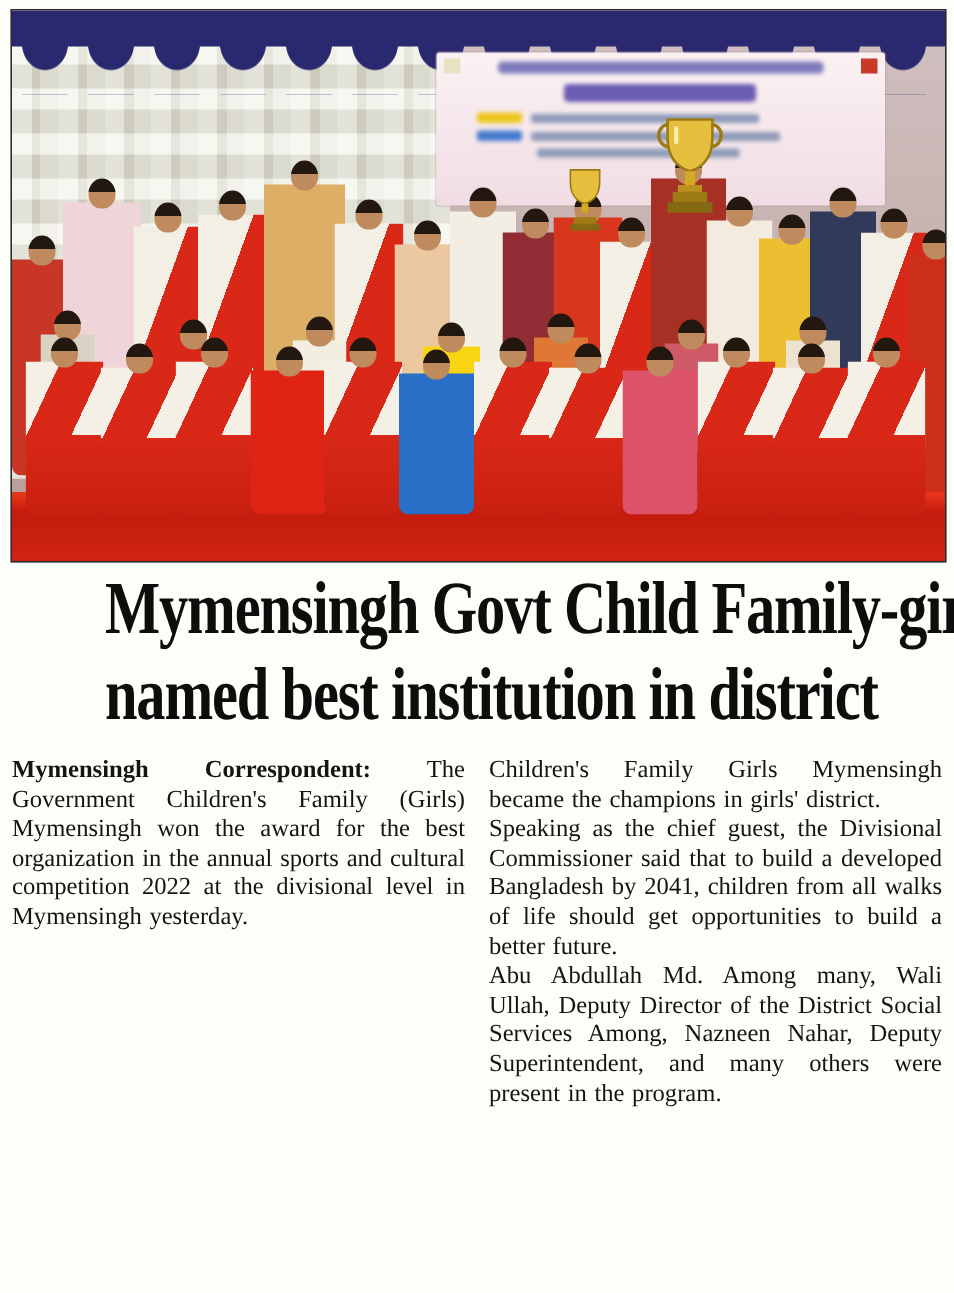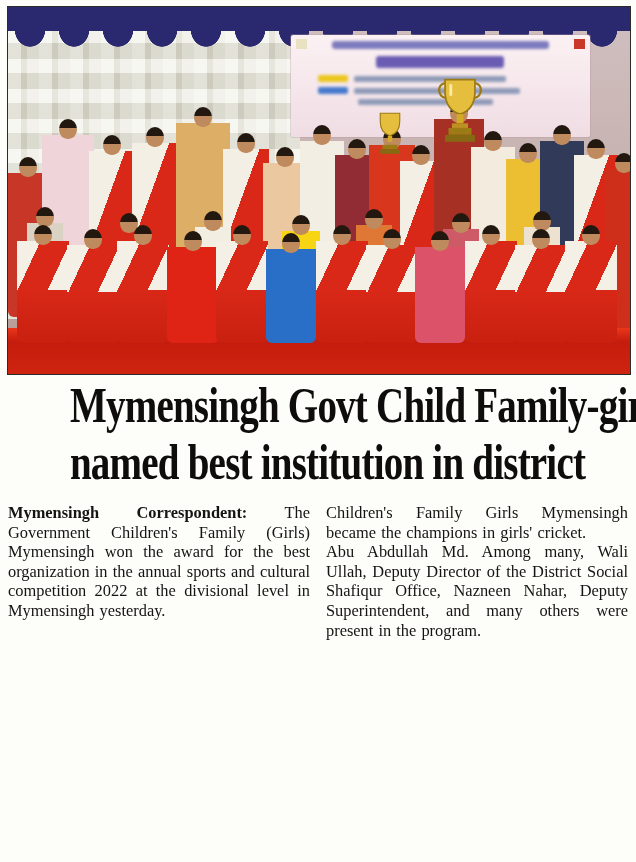--- a/index.html
+++ b/index.html
@@ -161,17 +161,18 @@
   <h1 class="headline" style="margin:0;font-weight:700">
     <span class="hl">Mymensingh Govt Child Family-girl</span>
     <span class="hl">named best institution in district</span>
   </h1>
 
   <div class="body-text">
     <div class="col">
       <p><span class="lead">Mymensingh Correspondent:</span> <span>The Government Children's Family (Girls) Mymensingh won the award for the best organization in the annual sports and cultural competition 2022 at the divisional level in Mymensingh yesterday.</span></p>
     </div>
     <div class="col">
-      <p>Children's Family Girls Mymensingh became the champions in girls' cricket.</p>
-      <p>Abu Abdullah Md. Among many, Wali Ullah, Deputy Director of the District Social Shafiqur Office, Nazneen Nahar, Deputy Superintendent, and many others were present in the program.</p>
+      <p>Children's Family Girls Mymensingh became the champions in girls' district.</p>
+      <p>Speaking as the chief guest, the Divisional Commissioner said that to build a developed Bangladesh by 2041, children from all walks of life should get opportunities to build a better future.</p>
+      <p>Abu Abdullah Md. Among many, Wali Ullah, Deputy Director of the District Social Services Among, Nazneen Nahar, Deputy Superintendent, and many others were present in the program.</p>
     </div>
   </div>
 </div>
 
 </body></html>

